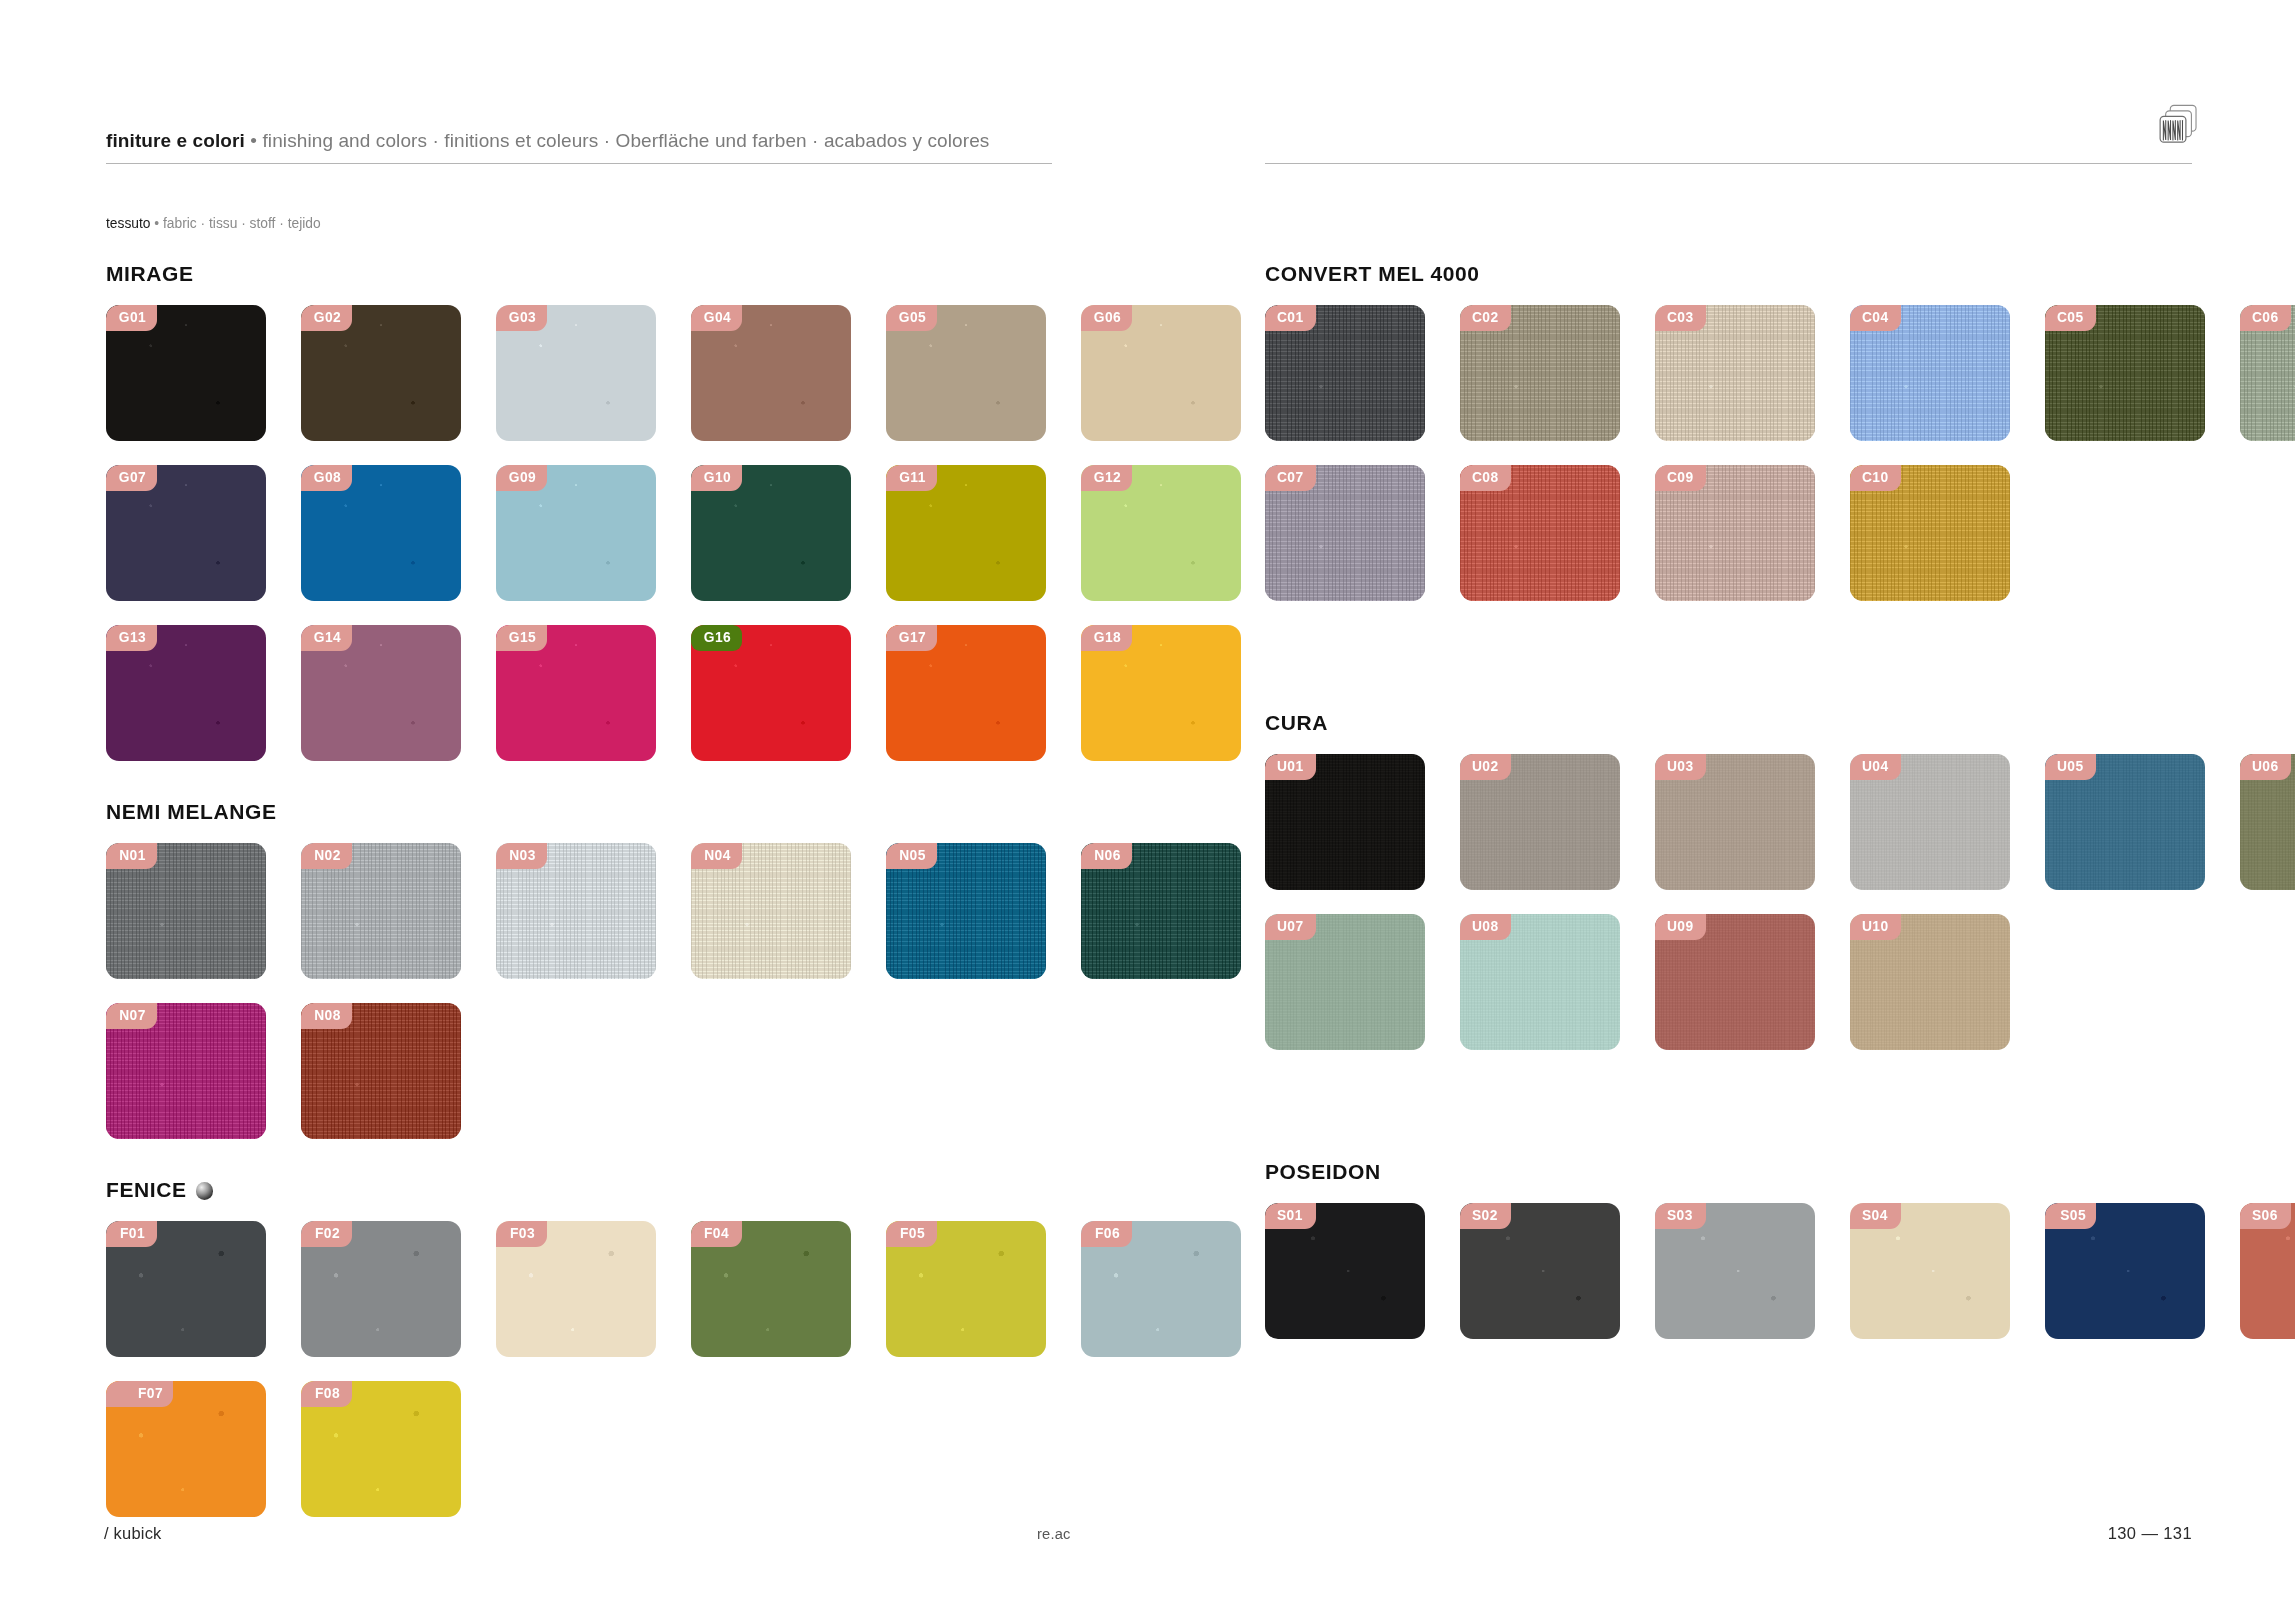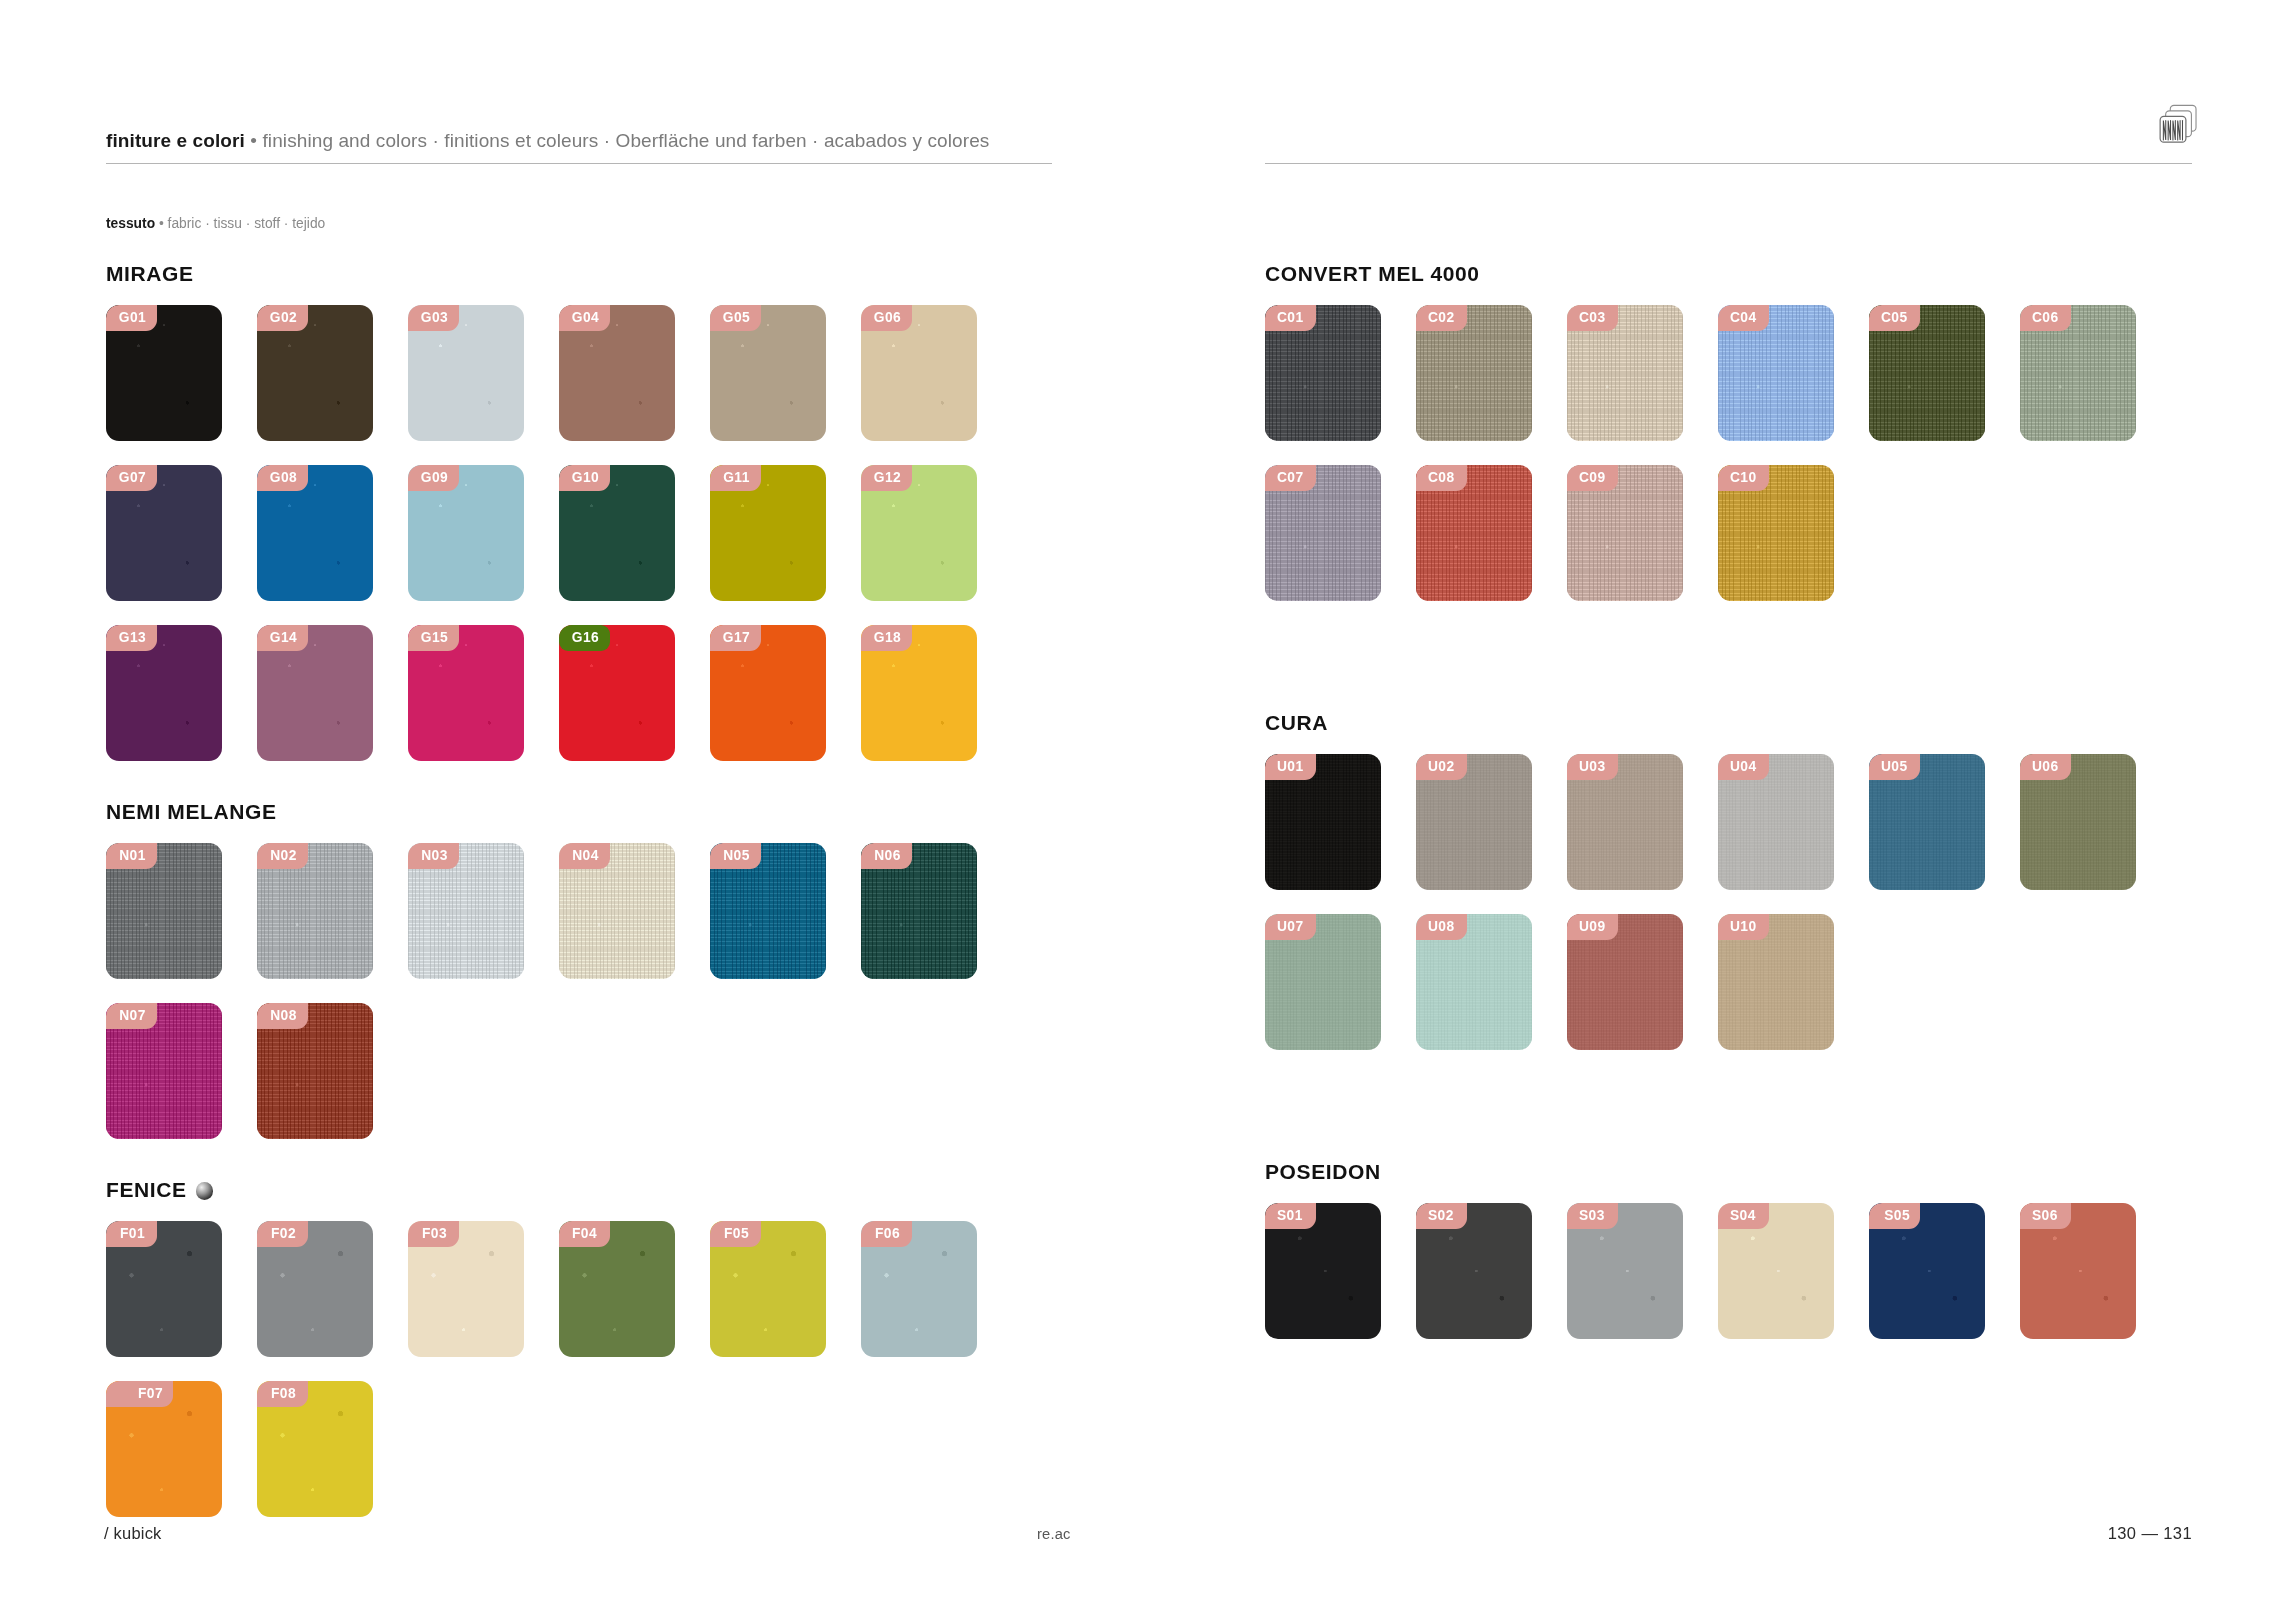--- a/index.html
+++ b/index.html
@@ -55,21 +55,21 @@
 
   
   .sub-label {
     position: absolute;
     left: 106px;
     top: 216px;
     font-size: 13.8px;
     color: #8a8a8a;
     white-space: nowrap;
   }
-  .sub-label .sl-bold { font-weight: bold; color: #1a1a1a; }
+  .sub-label .sl-bold { font-weight: normal; color: #1a1a1a; }
 
   
   .col-left  { position: absolute; left: 106px;  top: 262px; width: 973px; text-align: center; }
   .col-right { position: absolute; left: 1265px; top: 262px; width: 973px; }
 
   .group { position: relative; }
 
   .group-title {
     font-size: 21px;
     font-weight: bold;
@@ -94,21 +94,21 @@
 
   .swatch-row {
     display: flex;
     gap: 35px;
     margin-bottom: 24px;
   }
   .swatch-row:last-child { margin-bottom: 0; }
 
   .swatch {
     position: relative;
-    width: 116px;
+    width: 160px;
     height: 136px;
     border-radius: 13px;
     overflow: hidden;
     flex: 0 0 auto;
     box-shadow: inset 0 0 0 0.9px rgba(0,0,0,0.03);
   }
   .swatch .tex {
     position: absolute;
     inset: 0;
   }

